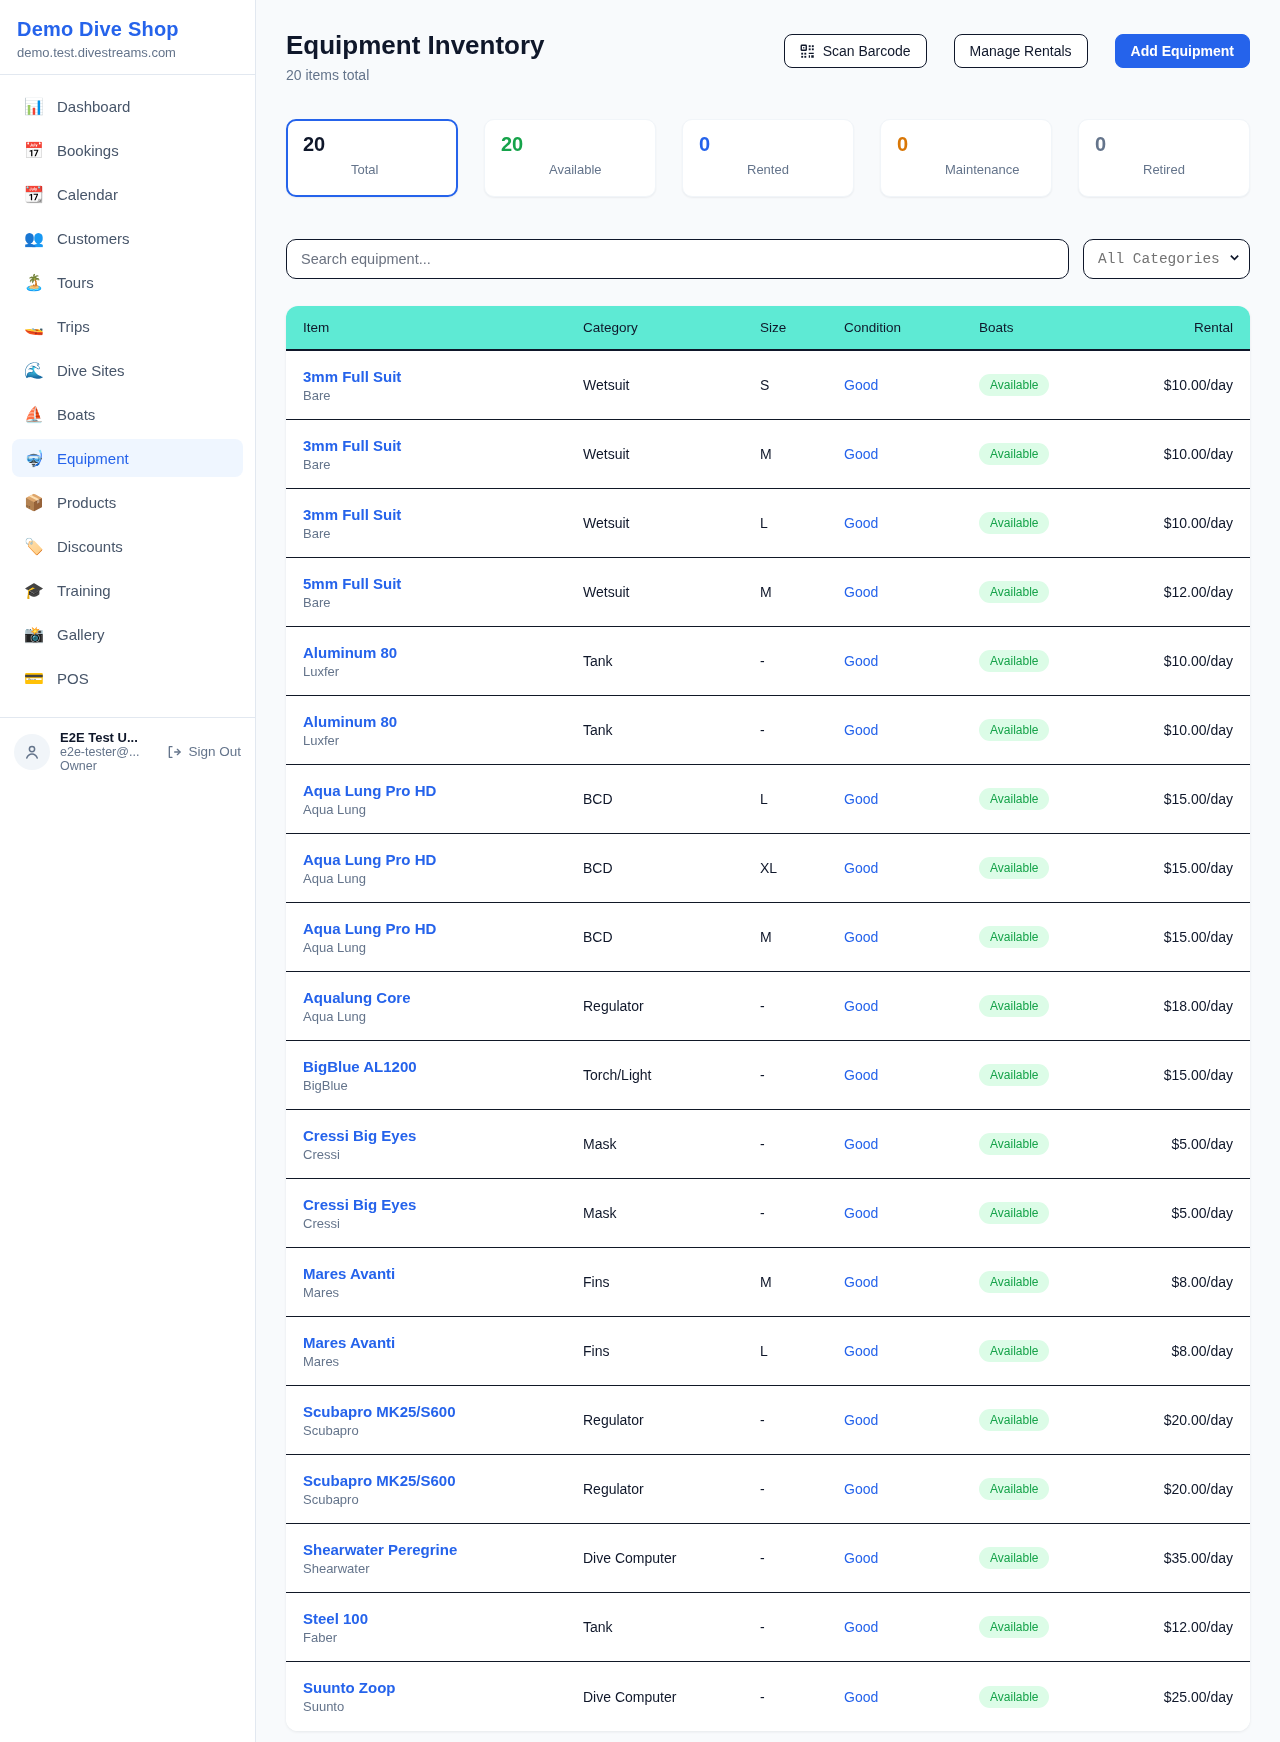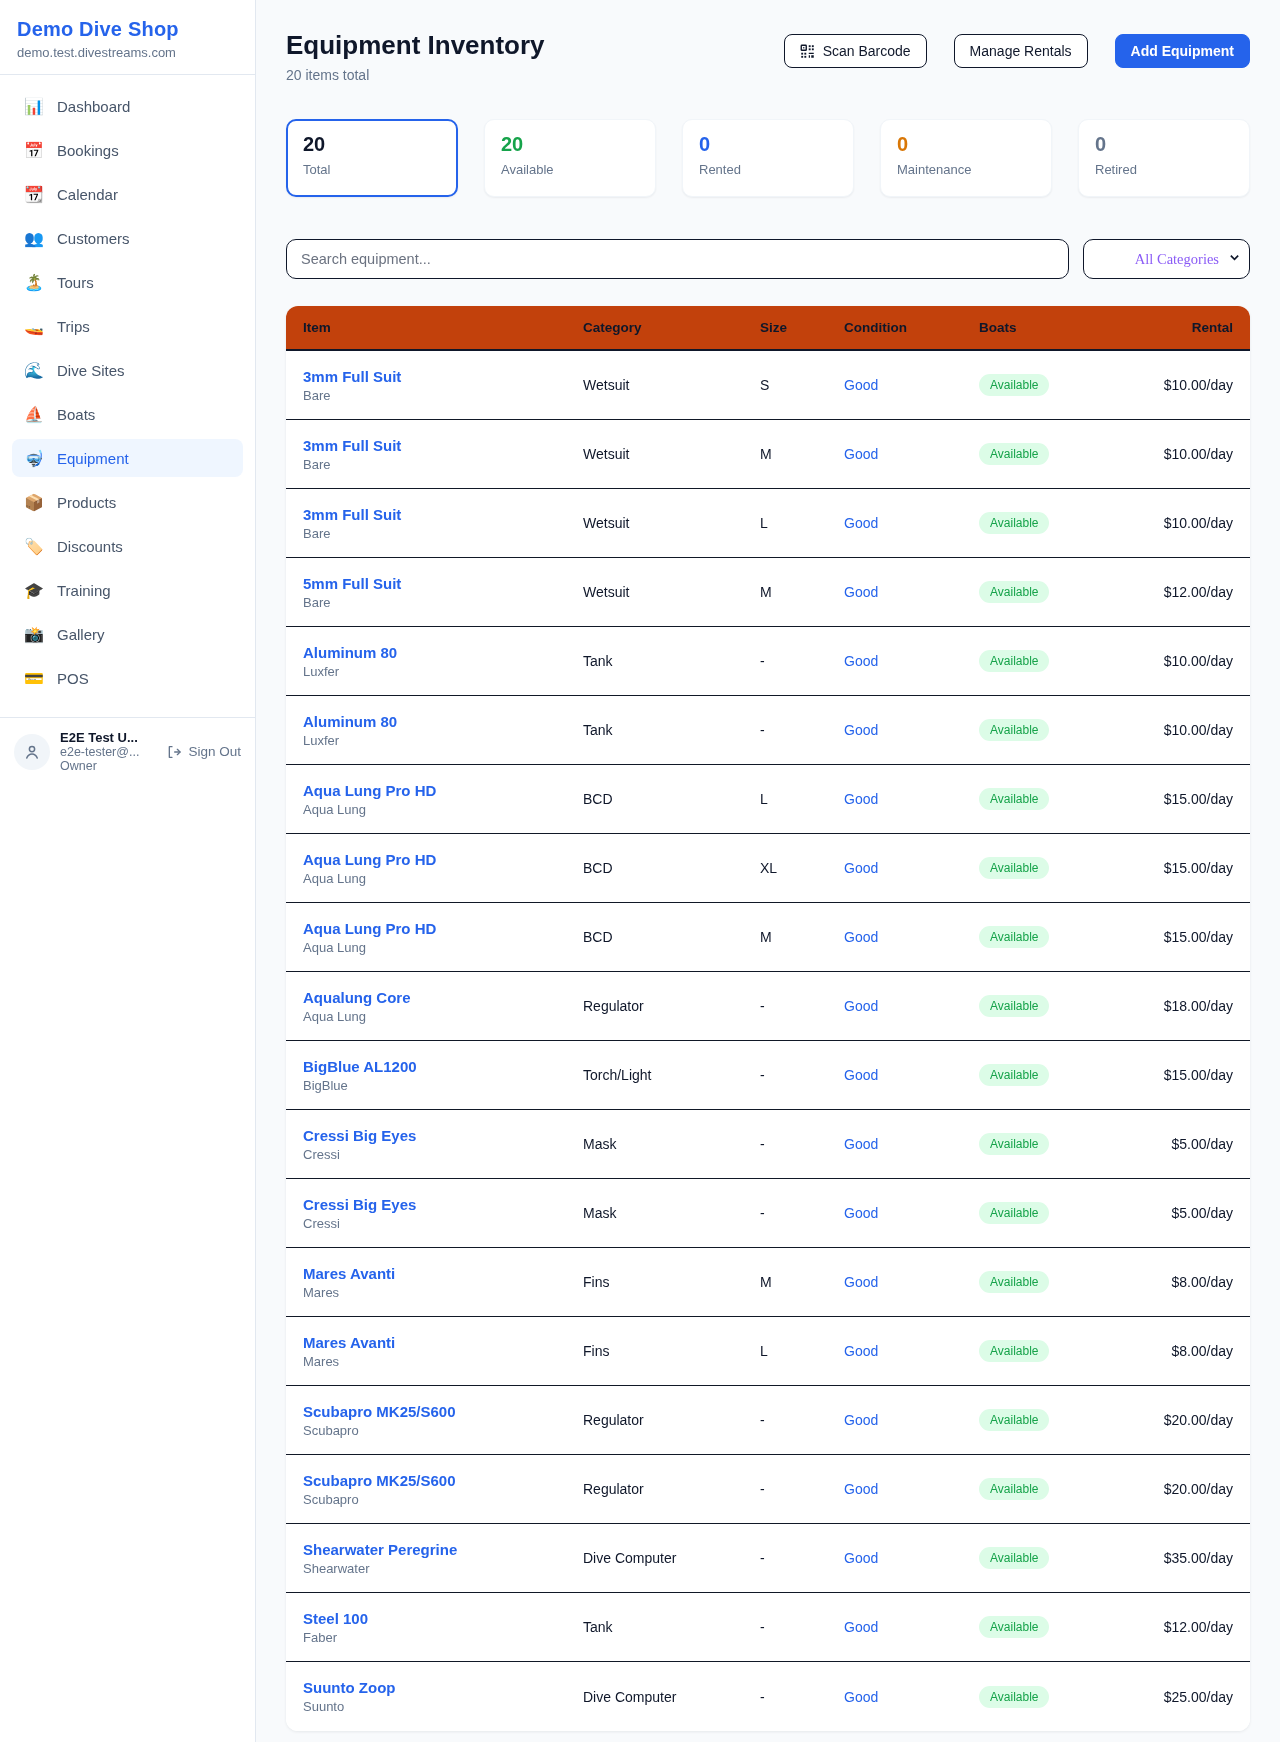--- a/index.html
+++ b/index.html
@@ -33,37 +33,37 @@
   .btn { height:34px; padding:0 15px; border-radius:8px; font-size:14px; display:inline-flex; align-items:center; gap:8px;
     background:#fff; border:1.5px solid #0f172a; color:#0f172a; cursor:pointer; font-weight:500;
     font-family:"Liberation Sans","DejaVu Sans",sans-serif; }
   .btn.primary { background:#2563eb; border:1.5px solid #2563eb; color:#fff; font-weight:600; }
   
   .stats { display:flex; gap:26px; margin-top:36px; }
   .stat-card { flex:1; background:#fff; border:1px solid #f1f5f9; border-radius:10px; padding:13px 16px; height:78px;
     box-shadow:0 1px 2px rgba(15,23,42,.06); cursor:pointer; }
   .stat-card.active { border:2px solid #2563eb; padding:12px 15px; }
   .stat-num { font-size:20px; font-weight:800; }
-  .stat-label { margin-top:6px; font-size:13px; color:#64748b; }
+  .stat-label { margin-top:6px; font-size:13px; color:#64748b;margin-left:48px; }
   
   .filter-row { display:flex; gap:14px; margin-top:42px;border-radius:15px; }
   .search-input { flex:1; height:40px; border:1.5px solid #0f172a; border-radius:10px; background:#fff;
     padding:0 14px; font-size:14.5px; color:#0f172a; font-family:"Liberation Sans","DejaVu Sans",sans-serif; }
   .search-input::placeholder { color:#6b7280; }
   .select-wrap { position:relative; width:167px; }
   .cat-select { width:100%; height:40px; border:1.5px solid #0f172a; border-radius:10px; background:#fff;
-    padding:0 30px 0 14px; font-size:14.5px; color:#8b5cf6; appearance:none; -webkit-appearance:none;
-    font-family:Liberation Serif, serif; cursor:pointer;text-align:right; }
+    padding:0 30px 0 14px; font-size:14.5px; color:#737373; appearance:none; -webkit-appearance:none;
+    font-family:Liberation Mono, monospace; cursor:pointer; }
   .select-arrow { position:absolute; right:10px; top:13px; pointer-events:none; color:#0f172a; }
   
   .table-card { background:#fff; border-radius:12px; margin-top:27px; box-shadow:0 1px 3px rgba(15,23,42,.08);
     overflow:hidden; margin-bottom:30px; }
   .t-head { display:grid; grid-template-columns:280px 177px 84px 135px 170px 1fr; align-items:center;
-    height:45px; padding:0 17px; background:#c2410c; border-bottom:2px solid #0f172a;
-    font-size:13.5px; font-weight:700; color:#0f172a; }
+    height:45px; padding:0 17px; background:#5eead4; border-bottom:2px solid #0f172a;
+    font-size:13.5px; font-weight:400; color:#0f172a; }
   .t-head .col-rental { text-align:right; }
   .t-row { display:grid; grid-template-columns:280px 177px 84px 135px 170px 1fr; align-items:center;
     height:69px; padding:0 17px; border-bottom:1.5px solid #111827; background:#fff; }
   .t-row:last-child { border-bottom:none; }
   .item-name { font-size:15px; font-weight:600; color:#2563eb; cursor:pointer; }
   .item-brand { margin-top:3px; font-size:13px; color:#64748b; }
   .cell { font-size:14px; color:#0f172a; }
   .cond-link { font-size:14px; color:#2563eb; cursor:pointer; }
   .pill { display:inline-block; font-size:12px; font-weight:500; color:#16a34a; background:#dcfce7;
     padding:4px 11px; border-radius:999px; }

